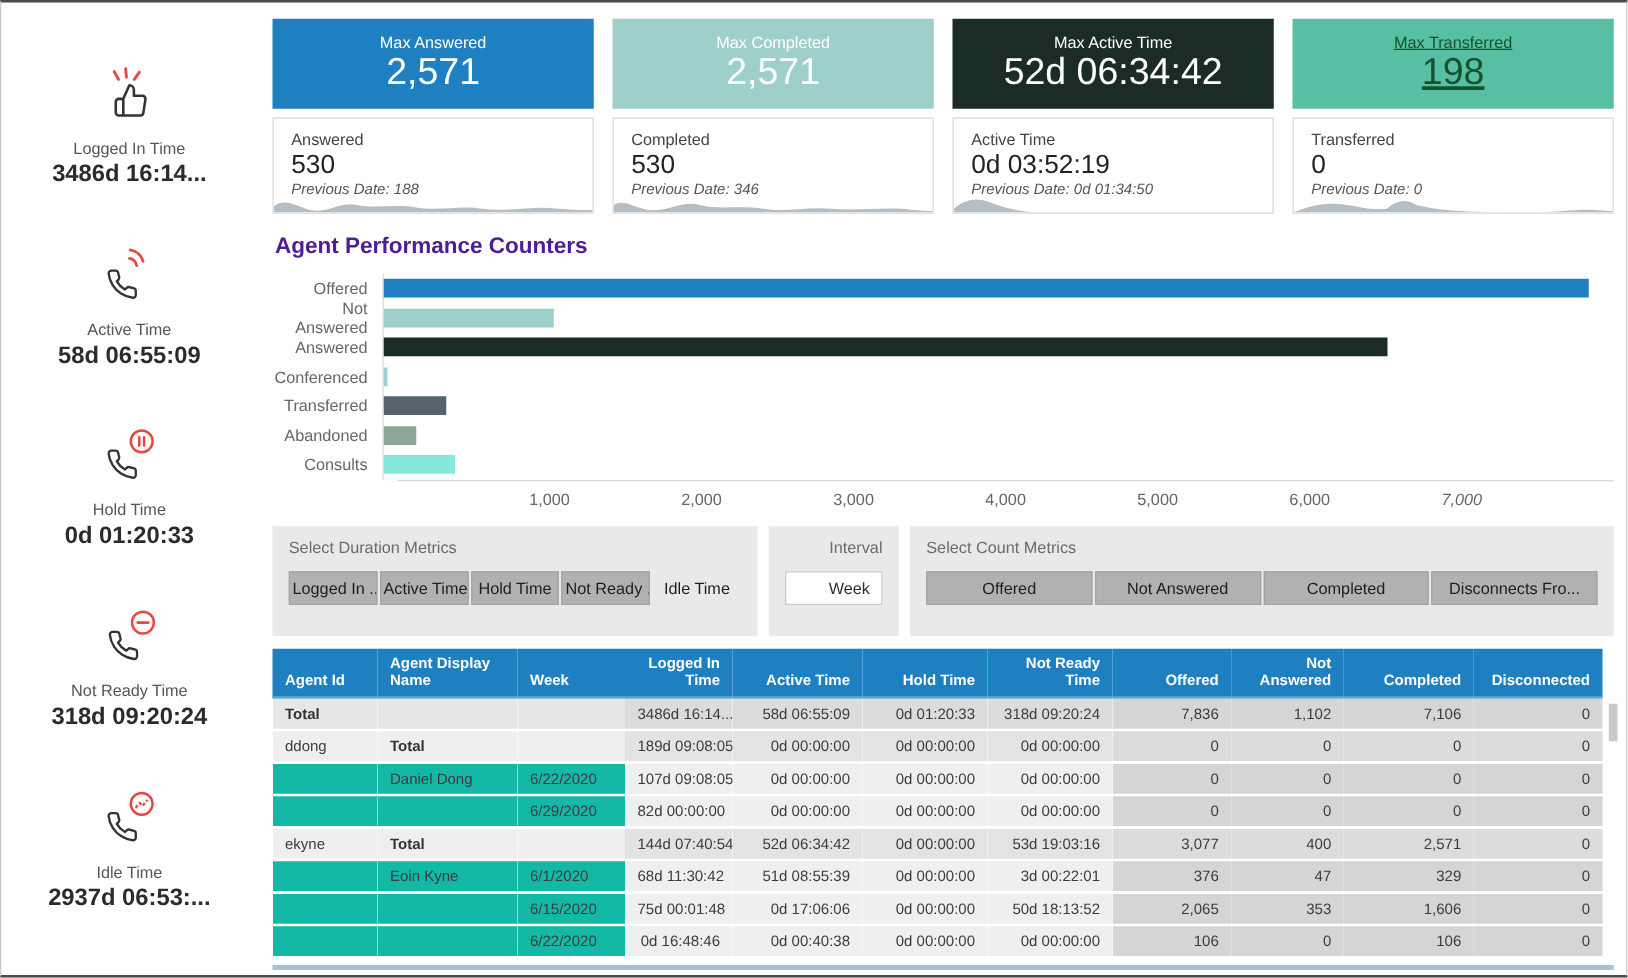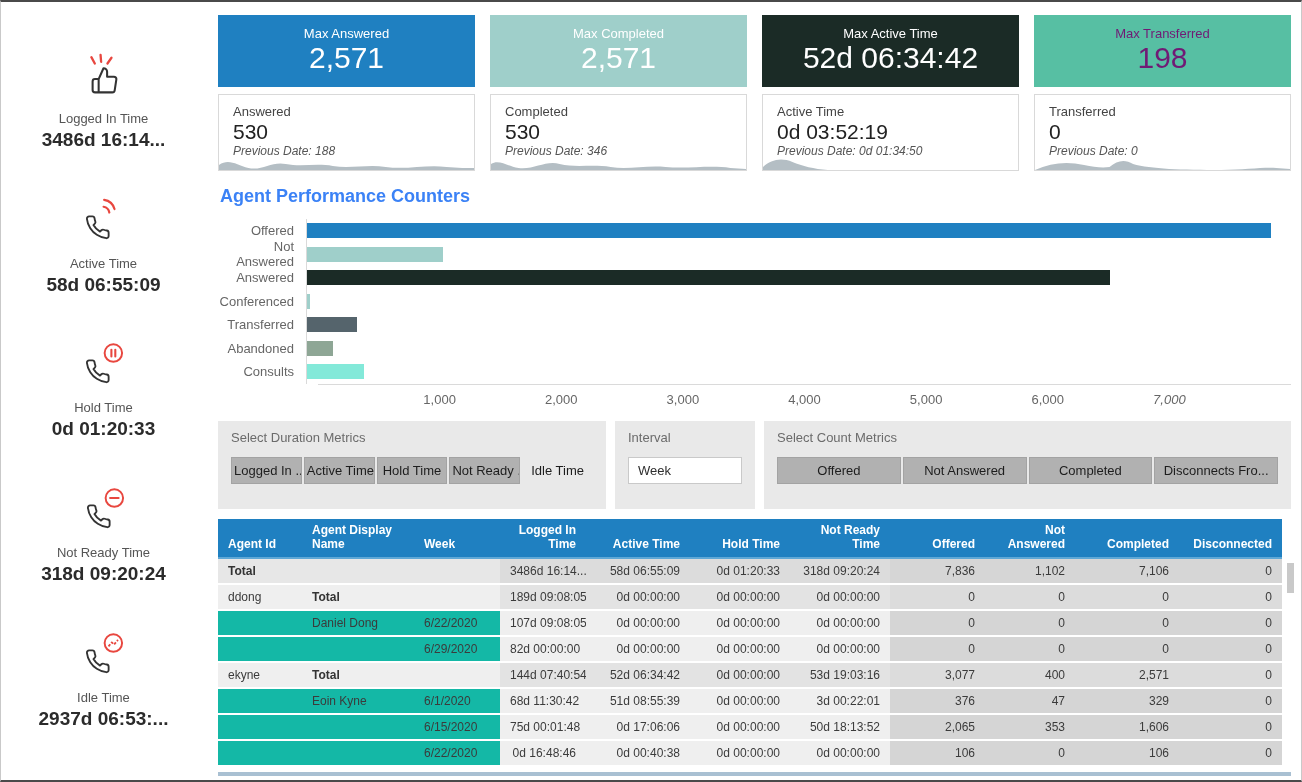--- a/index.html
+++ b/index.html
@@ -29,34 +29,34 @@
   .max-title { font-size:13px; }
   .max-value { font-size:30px; line-height:1.15; white-space:nowrap; }
   .cur-card { height:77px; border:1px solid #d9d9d9; background:#fff; position:relative; overflow:hidden; padding:9px 14px 0; }
   .cur-label { font-size:13px; color:#444; }
   .cur-value { font-size:21px; color:#222; margin-top:1px; line-height:1.1; }
   .cur-prev  { font-size:12px; font-style:italic; color:#555; margin-top:1px; }
   .spark { position:absolute; left:0; right:0; bottom:0; width:100%; height:15px; display:block; }
 
   
   .chart-section { margin-top:15px; }
-  .chart-title { font-size:18px; font-weight:bold; color:#3b82f6; margin:0 0 12px 2px; }
+  .chart-title { font-size:18px; font-weight:bold; color:#4c1d95; margin:0 0 12px 2px; }
   .crow { display:flex; align-items:center; height:23.5px; }
   .clabel { width:88px; flex:none; text-align:right; padding-right:12px; font-size:13px; color:#666; }
   .ctrack { flex:1; position:relative; height:100%; border-left:1px solid #dadada; }
   .cbar { position:absolute; left:0; top:4px; height:15px; }
   .xaxis { margin-left:100px; border-top:1px solid #dadada; position:relative; height:25px; }
   .xtick { position:absolute; top:7px; transform:translateX(-50%); font-size:13px; color:#666; }
 
   
   .filters { display:flex; gap:9px; margin-top:12px; }
   .panel { background:#e9e9e9; padding:9px 13px; height:88px; }
   .panel-label { font-size:13px; color:#6b6b6b; }
   .panel-duration { width:388px; flex:none; }
-  .panel-interval { width:140px; flex:none; }
+  .panel-interval { width:104px; flex:none;text-align:right; }
   .panel-count { flex:1; }
   .btn-row { display:flex; gap:2px; margin-top:12px; }
   .metric-btn { flex:1; font-size:13px; color:#1d1d1d; text-align:center; padding:5px 2px;
     white-space:nowrap; overflow:hidden; cursor:pointer; }
   .metric-btn.on  { background:#b1b1b1; border:1px solid #a3a3a3; }
   .metric-btn.off { background:transparent; border:1px solid transparent; }
   .interval-box { margin-top:12px; background:#fff; border:1px solid #c9c9c9; font-size:13px;
     color:#2e2e2e; padding:5px 9px; cursor:pointer; }
 
   
@@ -159,21 +159,21 @@
           <div class="max-value">2,571</div>
         </div>
         <div class="max-card" style="background: rgb(159, 207, 202); color: rgb(255, 255, 255);">
           <div class="max-title">Max Completed</div>
           <div class="max-value">2,571</div>
         </div>
         <div class="max-card" style="background: rgb(27, 43, 38); color: rgb(255, 255, 255);">
           <div class="max-title">Max Active Time</div>
           <div class="max-value">52d 06:34:42</div>
         </div>
-        <div class="max-card" style="background: rgb(87, 191, 163); color: #701a75;">
+        <div class="max-card" style="background: rgb(87, 191, 163); color: #14532d; text-decoration: underline;">
           <div class="max-title">Max Transferred</div>
           <div class="max-value">198</div>
         </div>
         <div class="cur-card">
           <div class="cur-label">Answered</div>
           <div class="cur-value">530</div>
           <div class="cur-prev">Previous Date: 188</div>
           <svg class="spark" viewBox="0 0 260 15" preserveAspectRatio="none">
             <path d="M0 15 L0 10 C10 3 18 10 30 13 C44 16 54 6 68 9 C84 12 100 8 116 11 C134 14 152 9 170 12 C192 15 212 9 232 12 L248 13 L260 13 L260 15 Z" fill="#b4bec4"></path>
           </svg>

